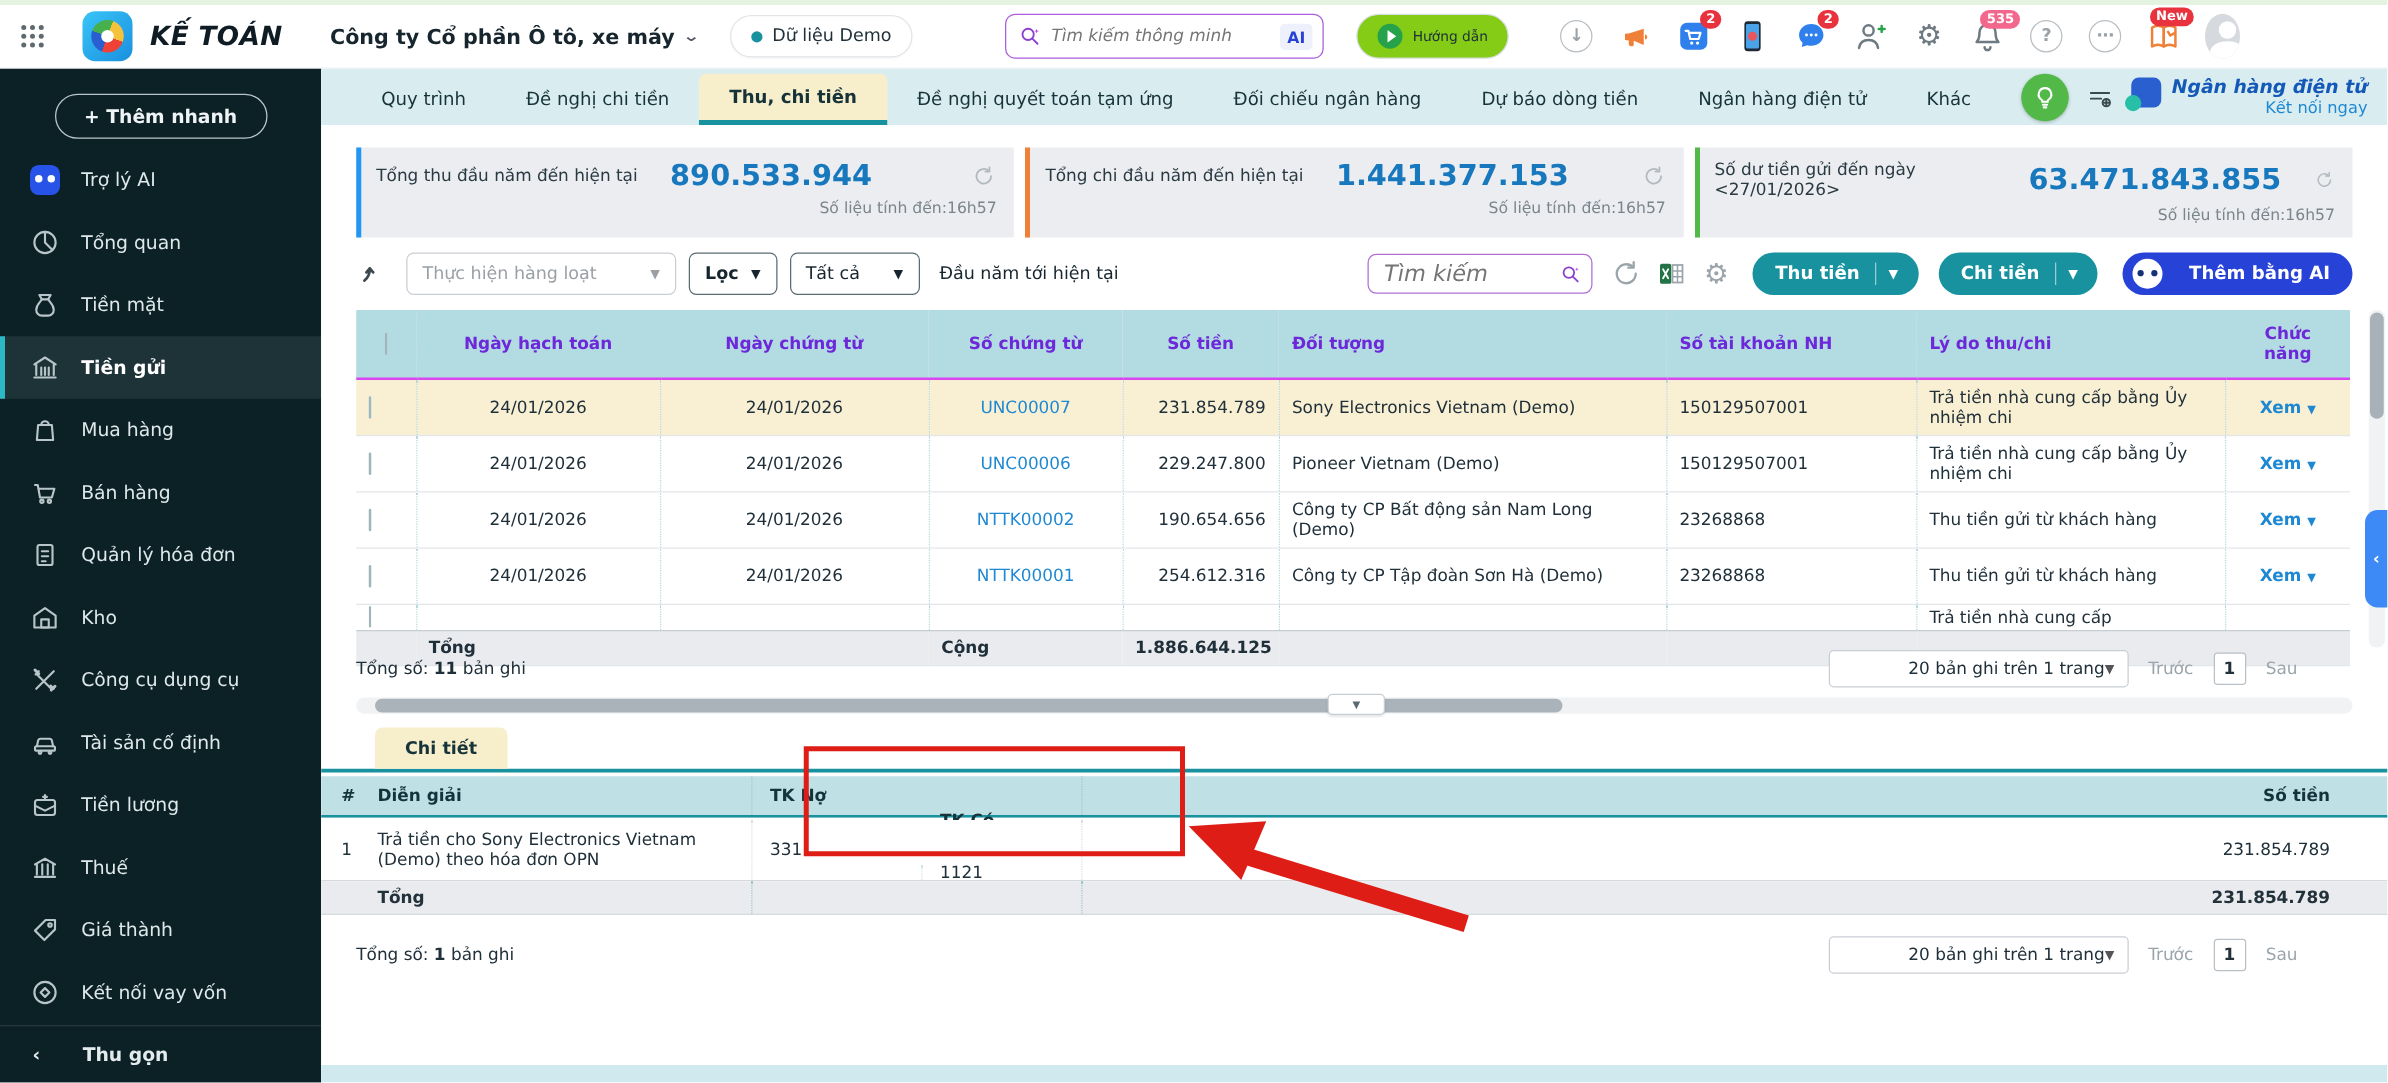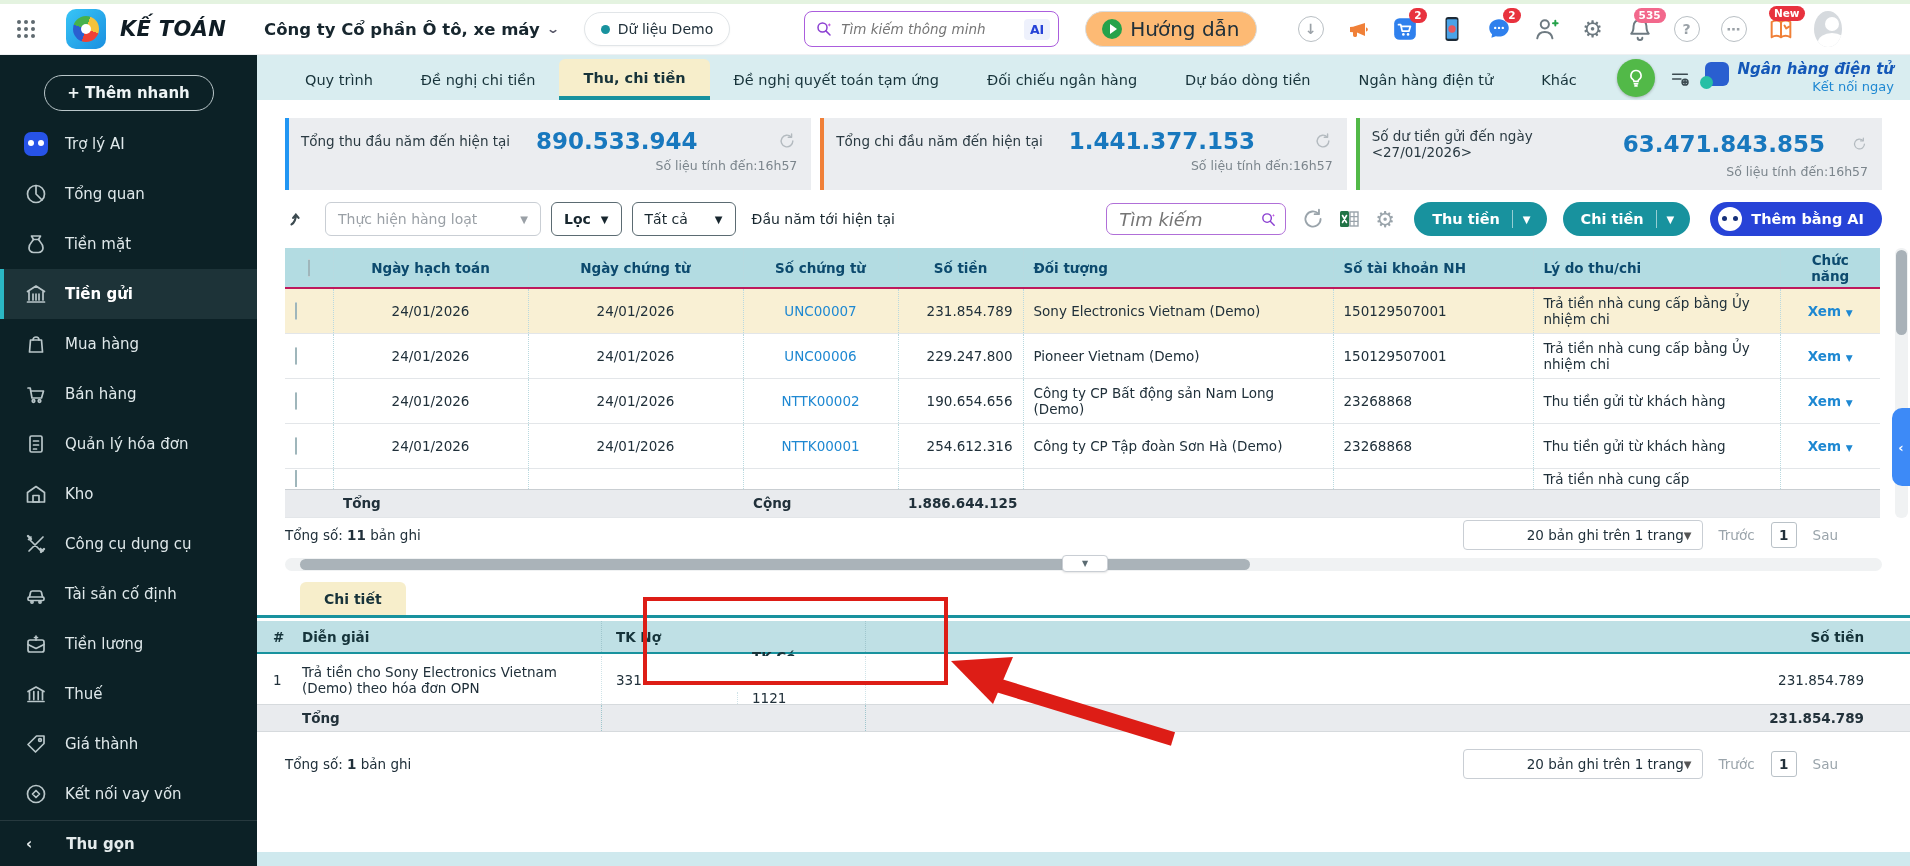--- a/index.html
+++ b/index.html
@@ -17,21 +17,21 @@
      background:conic-gradient(from 20deg,#f5c33b 0 90deg,#ef4136 90deg 180deg,#2a5fd0 180deg 270deg,#46b14c 270deg 360deg); }
   .applogo::after { content:""; position:absolute; left:15px; top:15px; width:10px; height:10px; border-radius:50%; background:#fff; }
   .appname { font-size:21px; font-weight:700; color:#0f1c24; letter-spacing:.3px;font-style:italic; }
   .company { display:flex; align-items:center; gap:8px; font-size:16.5px; font-weight:700; color:#17262e; margin-left:24px; cursor:pointer; }
   .chev { font-size:12px; color:#556; transform:scaleX(1.4); }
   .demo-badge { display:flex; align-items:center; gap:8px; border:1px solid #e1e5e8; border-radius:17px; height:34px; padding:0 16px; font-size:14px; color:#20303a; margin-left:12px; background:#fff; box-shadow:0 1px 2px rgba(0,0,0,.04); }
   .demo-badge .dot { width:9px; height:9px; border-radius:50%; background:#18929e; }
   .smart-search { margin-left:60px; width:255px; height:36px; border:1.5px solid #ab5ddd; border-radius:8px; display:flex; align-items:center; padding:0 8px 0 10px; gap:8px; }
   .smart-search input { border:0; outline:0; flex:1; font-style:italic; font-size:13.5px; color:#555; font-family:inherit; min-width:0; background:transparent; }
   .ai-chip { background:#eef1fc; color:#2743d7; font-weight:700; font-size:12.5px; border-radius:4px; padding:3px 6px; }
-  .guide-btn { display:flex; align-items:center; gap:8px; border:1px solid #d9dde0; border-radius:18px; height:36px; padding:0 16px; font-size:20px; color:#20303a; cursor:pointer; background:#fdba74; margin-left:12px; }
+  .guide-btn { display:flex; align-items:center; gap:8px; border:1px solid #d9dde0; border-radius:18px; height:36px; padding:0 16px; font-size:11px; color:#20303a; cursor:pointer; background:#84cc16; margin-left:12px; }
   .play-ic { width:20px; height:20px; border-radius:50%; background:#25a24a; position:relative; }
   .play-ic::after { content:""; position:absolute; left:8px; top:5px; border-left:7px solid #fff; border-top:5px solid transparent; border-bottom:5px solid transparent; }
   .tb-icons { display:flex; align-items:center; gap:19px; margin-left:26px; }
   .tb-ic { position:relative; width:28px; height:28px; display:flex; align-items:center; justify-content:center; cursor:pointer; }
   .badge { position:absolute; top:-7px; right:-8px; background:#e8323e; color:#fff; border-radius:9px; font-size:10.5px; font-weight:700; padding:1px 5px; line-height:13px; }
   .badge.pink { background:#f2688c; right:-12px; }
   .badge.new { background:#e8323e; right:-10px; top:-9px; }
   .circ { width:26px; height:26px; border-radius:50%; border:1.6px solid #b9bfc4; color:#9aa1a7; display:flex; align-items:center; justify-content:center; font-size:14px; font-weight:700; }
   .avatar { width:36px; height:36px; border-radius:50%; background:#d6dade; overflow:hidden; position:relative; }
   .avatar::before { content:""; position:absolute; left:11px; top:6px; width:14px; height:14px; border-radius:50%; background:#fff; }
@@ -86,28 +86,28 @@
   .dd { height:34px; border:1px solid #c9ced4; border-radius:6px; display:flex; align-items:center; gap:10px; padding:0 12px; color:#9aa0a6; font-size:14px; cursor:pointer; background:#fff; }
   .dd .caret { font-size:10px; }
   .dd.dark { border:1px solid #5b6b72; color:#17262e; font-weight:700; }
   .period-label { font-size:14px; color:#17262e; margin-left:6px; margin-right:auto; }
   .mini-search { width:180px; height:32px; border:1px solid #b06fd8; border-radius:7px; display:flex; align-items:center; padding:0 8px 0 12px; margin-right:4px; }
   .mini-search input { border:0; outline:0; flex:1; font-style:italic; font-size:18px; color:#666; font-family:inherit; min-width:0; background:transparent; }
   .t-ic { width:26px; height:26px; color:#9aa4ab; cursor:pointer; display:flex; align-items:center; justify-content:center; }
   .teal-btn { height:34px; border-radius:17px; background:#18929e; color:#fff; font-weight:700; font-size:14.5px; display:flex; align-items:center; padding:0 4px 0 18px; cursor:pointer; margin-left:6px; }
   .teal-btn .sep { width:1px; height:18px; background:rgba(255,255,255,.55); margin:0 10px 0 12px; }
   .teal-btn .caret { font-size:10px; padding-right:12px; }
-  .ai-btn { height:34px; border-radius:17px; background:#2743d7; color:#fff; font-weight:700; font-size:14.5px; display:flex; align-items:center; gap:9px; padding:0 18px 0 8px; cursor:pointer; margin-left:10px; }
+  .ai-btn { height:34px; border-radius:17px; background:#2743d7; color:#fff; font-weight:700; font-size:14.5px; display:flex; align-items:center; gap:21px; padding:0 18px 0 8px; cursor:pointer; margin-left:10px; }
   .panda { width:24px; height:24px; border-radius:50%; background:#fff; position:relative; }
   .panda::before { content:""; position:absolute; left:4px; top:9px; width:5px; height:5px; border-radius:50%; background:#16307a; }
   .panda::after { content:""; position:absolute; right:4px; top:9px; width:5px; height:5px; border-radius:50%; background:#16307a; }
 
   
   table.grid { position:absolute; left:28px; top:193px; width:1595px; border-collapse:collapse; table-layout:fixed; }
-  .grid th { background:#b3dce2; height:40px; font-size:13.5px; color:#0c4a6e; border-bottom:2px solid #be185d; font-weight:700; padding:0 10px; }
+  .grid th { background:#b3dce2; height:55px; font-size:13.5px; color:#6d28d9; border-bottom:2px solid #d946ef; font-weight:700; padding:0 10px; }
   .grid td { height:45px; padding:2px 10px; border-bottom:1px solid #e3e6e9; font-size:13.5px; color:#20303a; background:#fff; }
   .grid th + th, .grid td + td { border-left:1px dotted #b9d9df; }
   .grid tr.hl td { background:#f9f0d4; }
   .grid .c-center { text-align:center; }
   .grid .c-right { text-align:right; }
   .cb { width:17px; height:17px; border:1.5px solid #9fb6bb; border-radius:3px; background:#fff; margin:0 auto; cursor:pointer; }
   a.doclink { color:#1e88d2; text-decoration:none; cursor:pointer; }
   .xem { color:#1e88d2; font-weight:700; cursor:pointer; white-space:nowrap; }
   .xem .caret { font-size:9px; }
   .grid tr.partial td { height:18px; padding-top:2px; vertical-align:top; overflow:hidden; border-bottom:0; }

